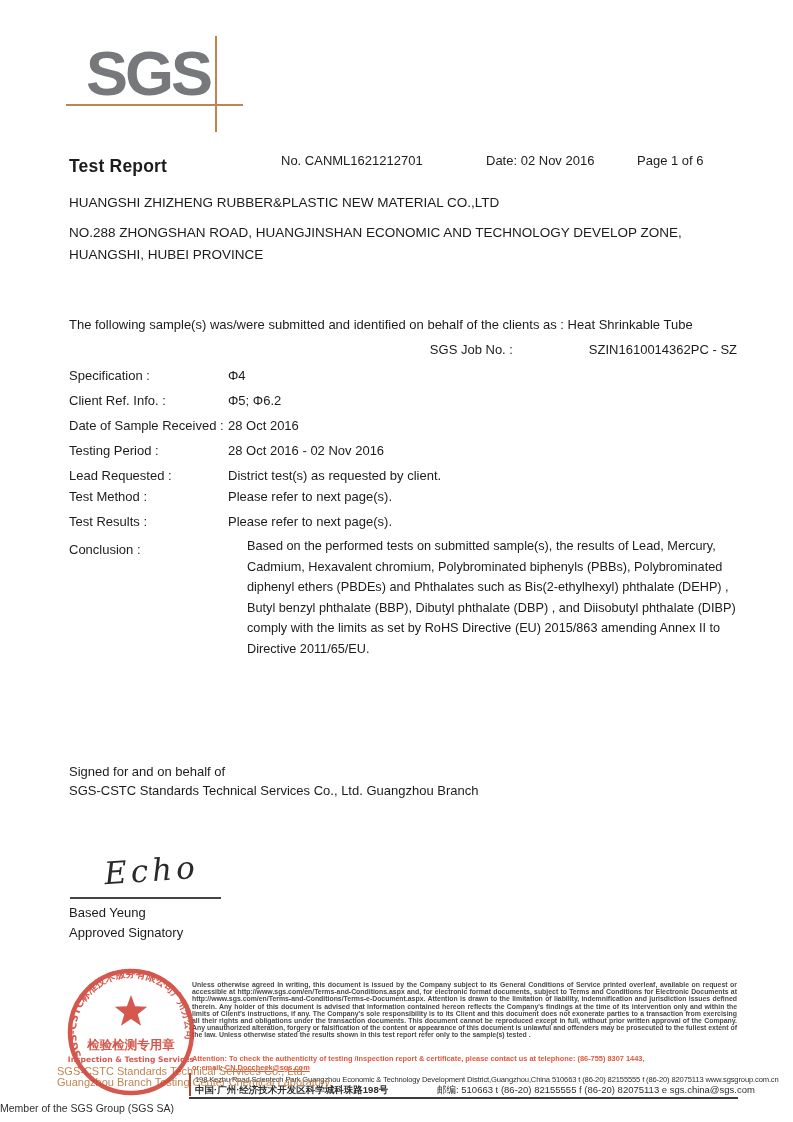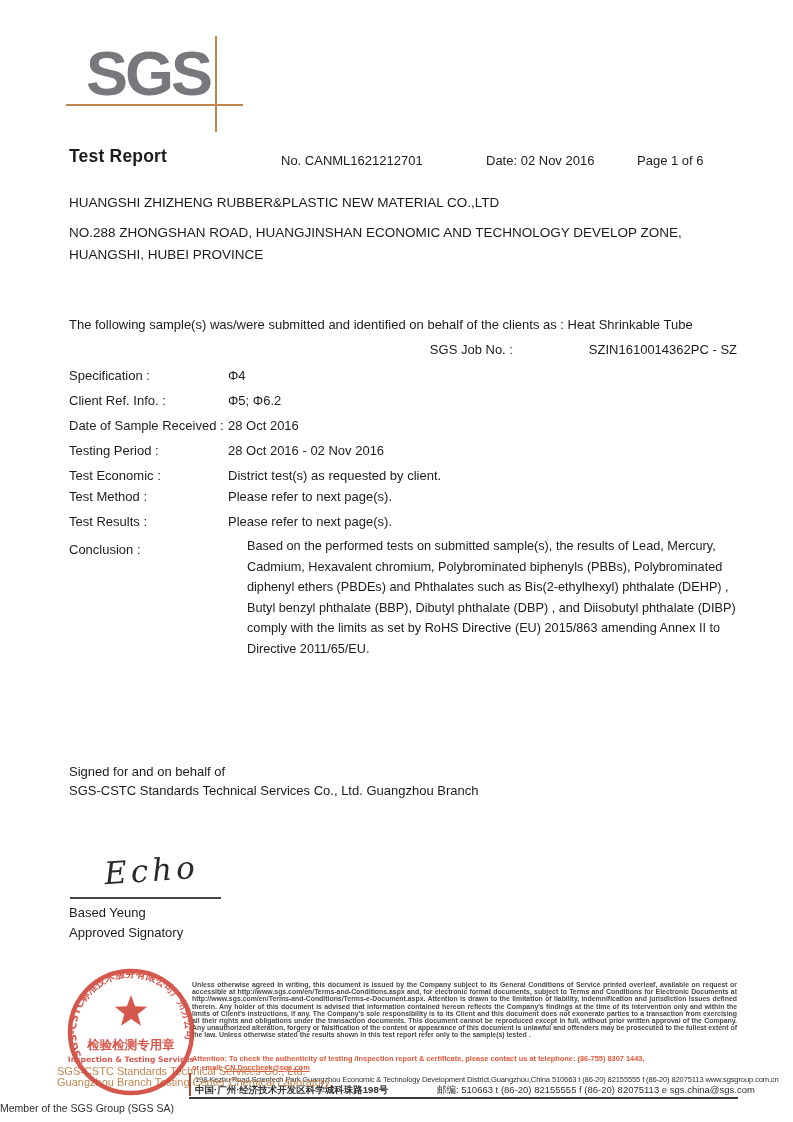--- a/index.html
+++ b/index.html
@@ -40,21 +40,21 @@
 <body>
 
 <div class="page">
 
   <div class="abs" style="left:86px;top:42px;">
     <span class="logo-text">SGS</span>
   </div>
   <div class="abs logo-hline" style="left:66px;top:104px;width:177px;"></div>
   <div class="abs logo-vline" style="left:215px;top:36px;height:96px;"></div>
 
-  <div class="abs title" style="left:69px;top:146px;">Test Report</div>
+  <div class="abs title" style="left:69px;top:156px;">Test Report</div>
   <div class="abs hmeta" style="left:281px;top:153px;">No. CANML1621212701</div>
   <div class="abs hmeta" style="left:486px;top:153px;">Date: 02 Nov 2016</div>
   <div class="abs hmeta" style="left:637px;top:153px;">Page 1 of 6</div>
 
   <div class="abs client-name" style="left:69px;top:195px;width:668px;">HUANGSHI ZHIZHENG RUBBER&amp;PLASTIC NEW MATERIAL CO.,LTD</div>
   <div class="abs body-txt" style="left:69px;top:222px;width:672px;line-height:22px;font-size:13.5px;">NO.288 ZHONGSHAN ROAD, HUANGJINSHAN ECONOMIC AND TECHNOLOGY DEVELOP ZONE, HUANGSHI, HUBEI PROVINCE</div>
 
   <div class="abs body-txt" style="left:69px;top:315px;width:700px;">The following sample(s) was/were submitted and identified on behalf of the clients as : Heat Shrinkable Tube</div>
 
   <div class="abs row" style="left:69px;top:342px;width:668px;justify-content:flex-end;">
@@ -71,21 +71,21 @@
   </div>
   <div class="abs row" style="left:69px;top:418px;width:668px;">
     <span class="lbl">Date of Sample Received :</span>
     <span>28 Oct 2016</span>
   </div>
   <div class="abs row" style="left:69px;top:443px;width:668px;">
     <span class="lbl">Testing Period :</span>
     <span>28 Oct 2016 - 02 Nov 2016</span>
   </div>
   <div class="abs row" style="left:69px;top:468px;width:668px;">
-    <span class="lbl">Test Economic :</span>
+    <span class="lbl">Lead Requested :</span>
     <span>District test(s) as requested by client.</span>
   </div>
   <div class="abs row" style="left:69px;top:489px;width:668px;">
     <span class="lbl">Test Method :</span>
     <span>Please refer to next page(s).</span>
   </div>
   <div class="abs row" style="left:69px;top:514px;width:668px;">
     <span class="lbl">Test Results :</span>
     <span>Please refer to next page(s).</span>
   </div>

